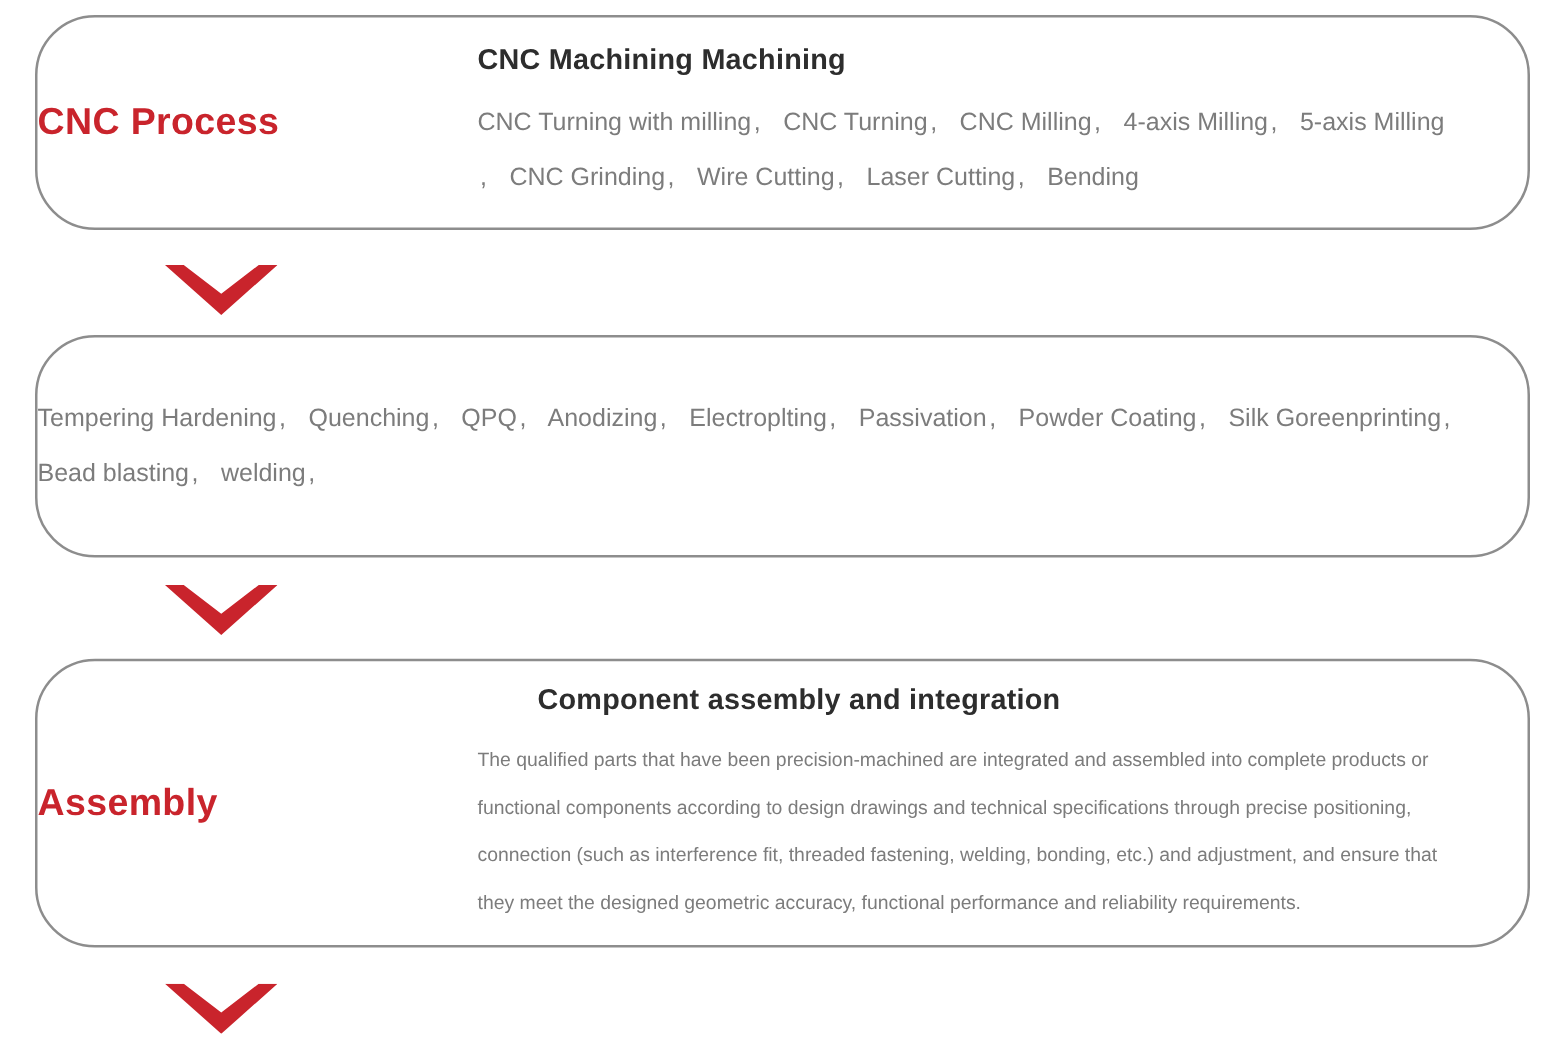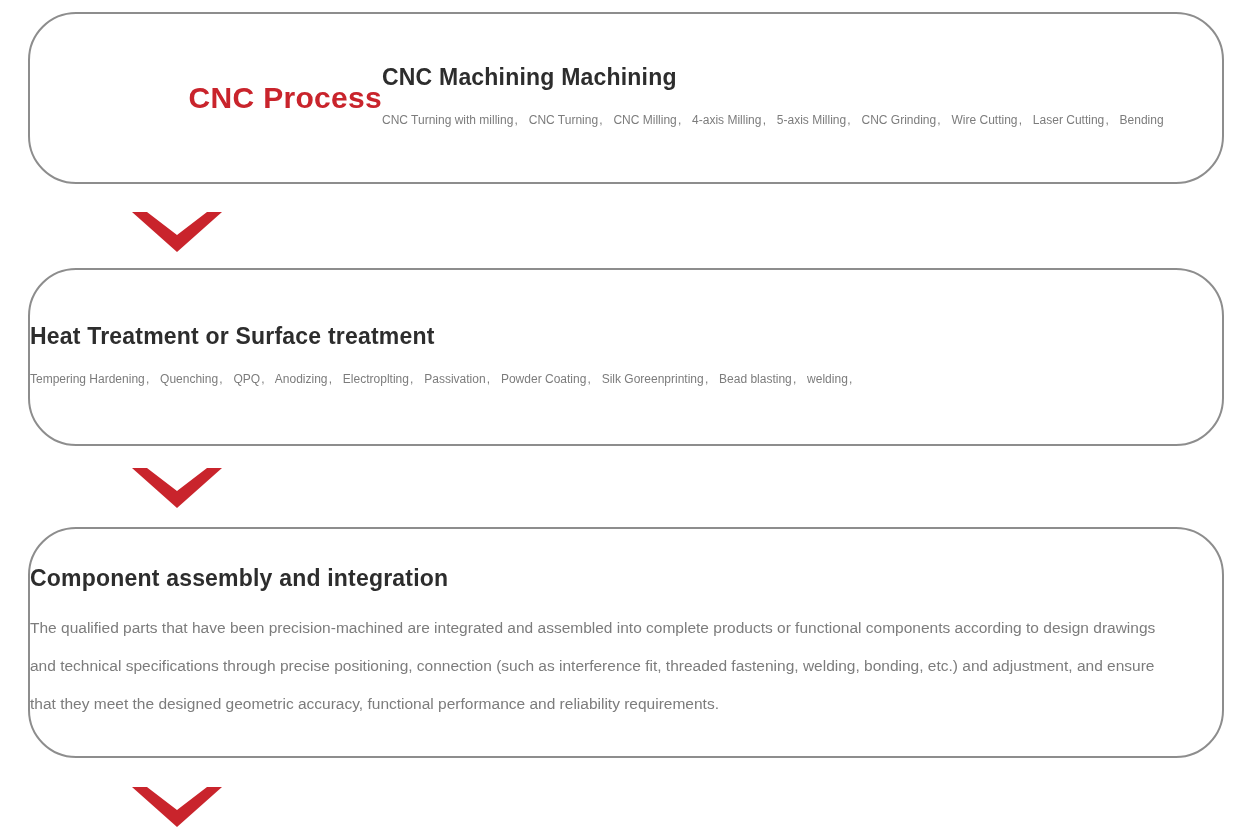--- a/index.html
+++ b/index.html
@@ -26,50 +26,50 @@
     border-radius:48px;
     display:flex;
     align-items:center;
   }
   .card-0{top:12px;height:172px;}
   .card-1{top:268px;height:178px;}
   .card-2{top:527px;height:231px;}
   .stage-label-col{
     flex:0 0 352px;
     width:352px;
-    text-align:right;
+    text-align:left;
   }
   .stage-label{
     font-size:30px;
     font-weight:700;
     color:var(--accent);
     letter-spacing:.3px;
   }
   .stage-content{
     flex:1 1 auto;
     padding-right:48px;
   }
   .stage-title{
     font-size:23px;
     font-weight:700;
     color:var(--title);
     line-height:30px;
     margin-bottom:14px;
     letter-spacing:.2px;
   }
   .stage-desc{
-    font-size:12px;
+    font-size:20px;
     color:var(--body);
-    line-height:28px;
+    line-height:44px;
   }
   .card-2 .stage-desc{
     font-size:15.5px;
     line-height:38px;
   }
-  .card-2 .stage-title{margin-bottom:16px;}
+  .card-2 .stage-title{margin-bottom:16px;margin-left:48px;}
   .ideo-comma{
     display:inline-block;
     width:1em;
     text-indent:.1em;
   }
   .connector{
     position:absolute;
     left:132px;
     width:90px;height:40px;
   }
@@ -94,32 +94,34 @@
   </div>
 
   <div class="connector conn-0">
     <svg viewBox="0 0 90 40" xmlns="http://www.w3.org/2000/svg" aria-hidden="true">
       <polygon points="0,0 15,0 45,23 75,0 90,0 45,40" fill="var(--accent)"></polygon>
     </svg>
   </div>
 
   <div class="stage-card card-1">
     <div class="stage-content">
-      <div class="stage-title">Heat Treatment or Surface treatment</div>
       <div class="stage-desc">Tempering Hardening<span class="ideo-comma">,</span> Quenching<span class="ideo-comma">,</span> QPQ<span class="ideo-comma">,</span> Anodizing<span class="ideo-comma">,</span> Electroplting<span class="ideo-comma">,</span> Passivation<span class="ideo-comma">,</span> Powder Coating<span class="ideo-comma">,</span> Silk Goreenprinting<span class="ideo-comma">,</span> Bead blasting<span class="ideo-comma">,</span> welding<span class="ideo-comma">,</span></div>
     </div>
   </div>
 
   <div class="connector conn-1">
     <svg viewBox="0 0 90 40" xmlns="http://www.w3.org/2000/svg" aria-hidden="true">
       <polygon points="0,0 15,0 45,23 75,0 90,0 45,40" fill="var(--accent)"></polygon>
     </svg>
   </div>
 
   <div class="stage-card card-2">
+    <div class="stage-label-col">
+      <div class="stage-label">Assembly</div>
+    </div>
     <div class="stage-content">
       <div class="stage-title">Component assembly and integration</div>
       <div class="stage-desc">The qualified parts that have been precision-machined are integrated and assembled into complete products or functional components according to design drawings and technical specifications through precise positioning, connection (such as interference fit, threaded fastening, welding, bonding, etc.) and adjustment, and ensure that they meet the designed geometric accuracy, functional performance and reliability requirements.</div>
     </div>
   </div>
 
   <div class="connector conn-2">
     <svg viewBox="0 0 90 40" xmlns="http://www.w3.org/2000/svg" aria-hidden="true">
       <polygon points="0,0 15,0 45,23 75,0 90,0 45,40" fill="var(--accent)"></polygon>
     </svg>

